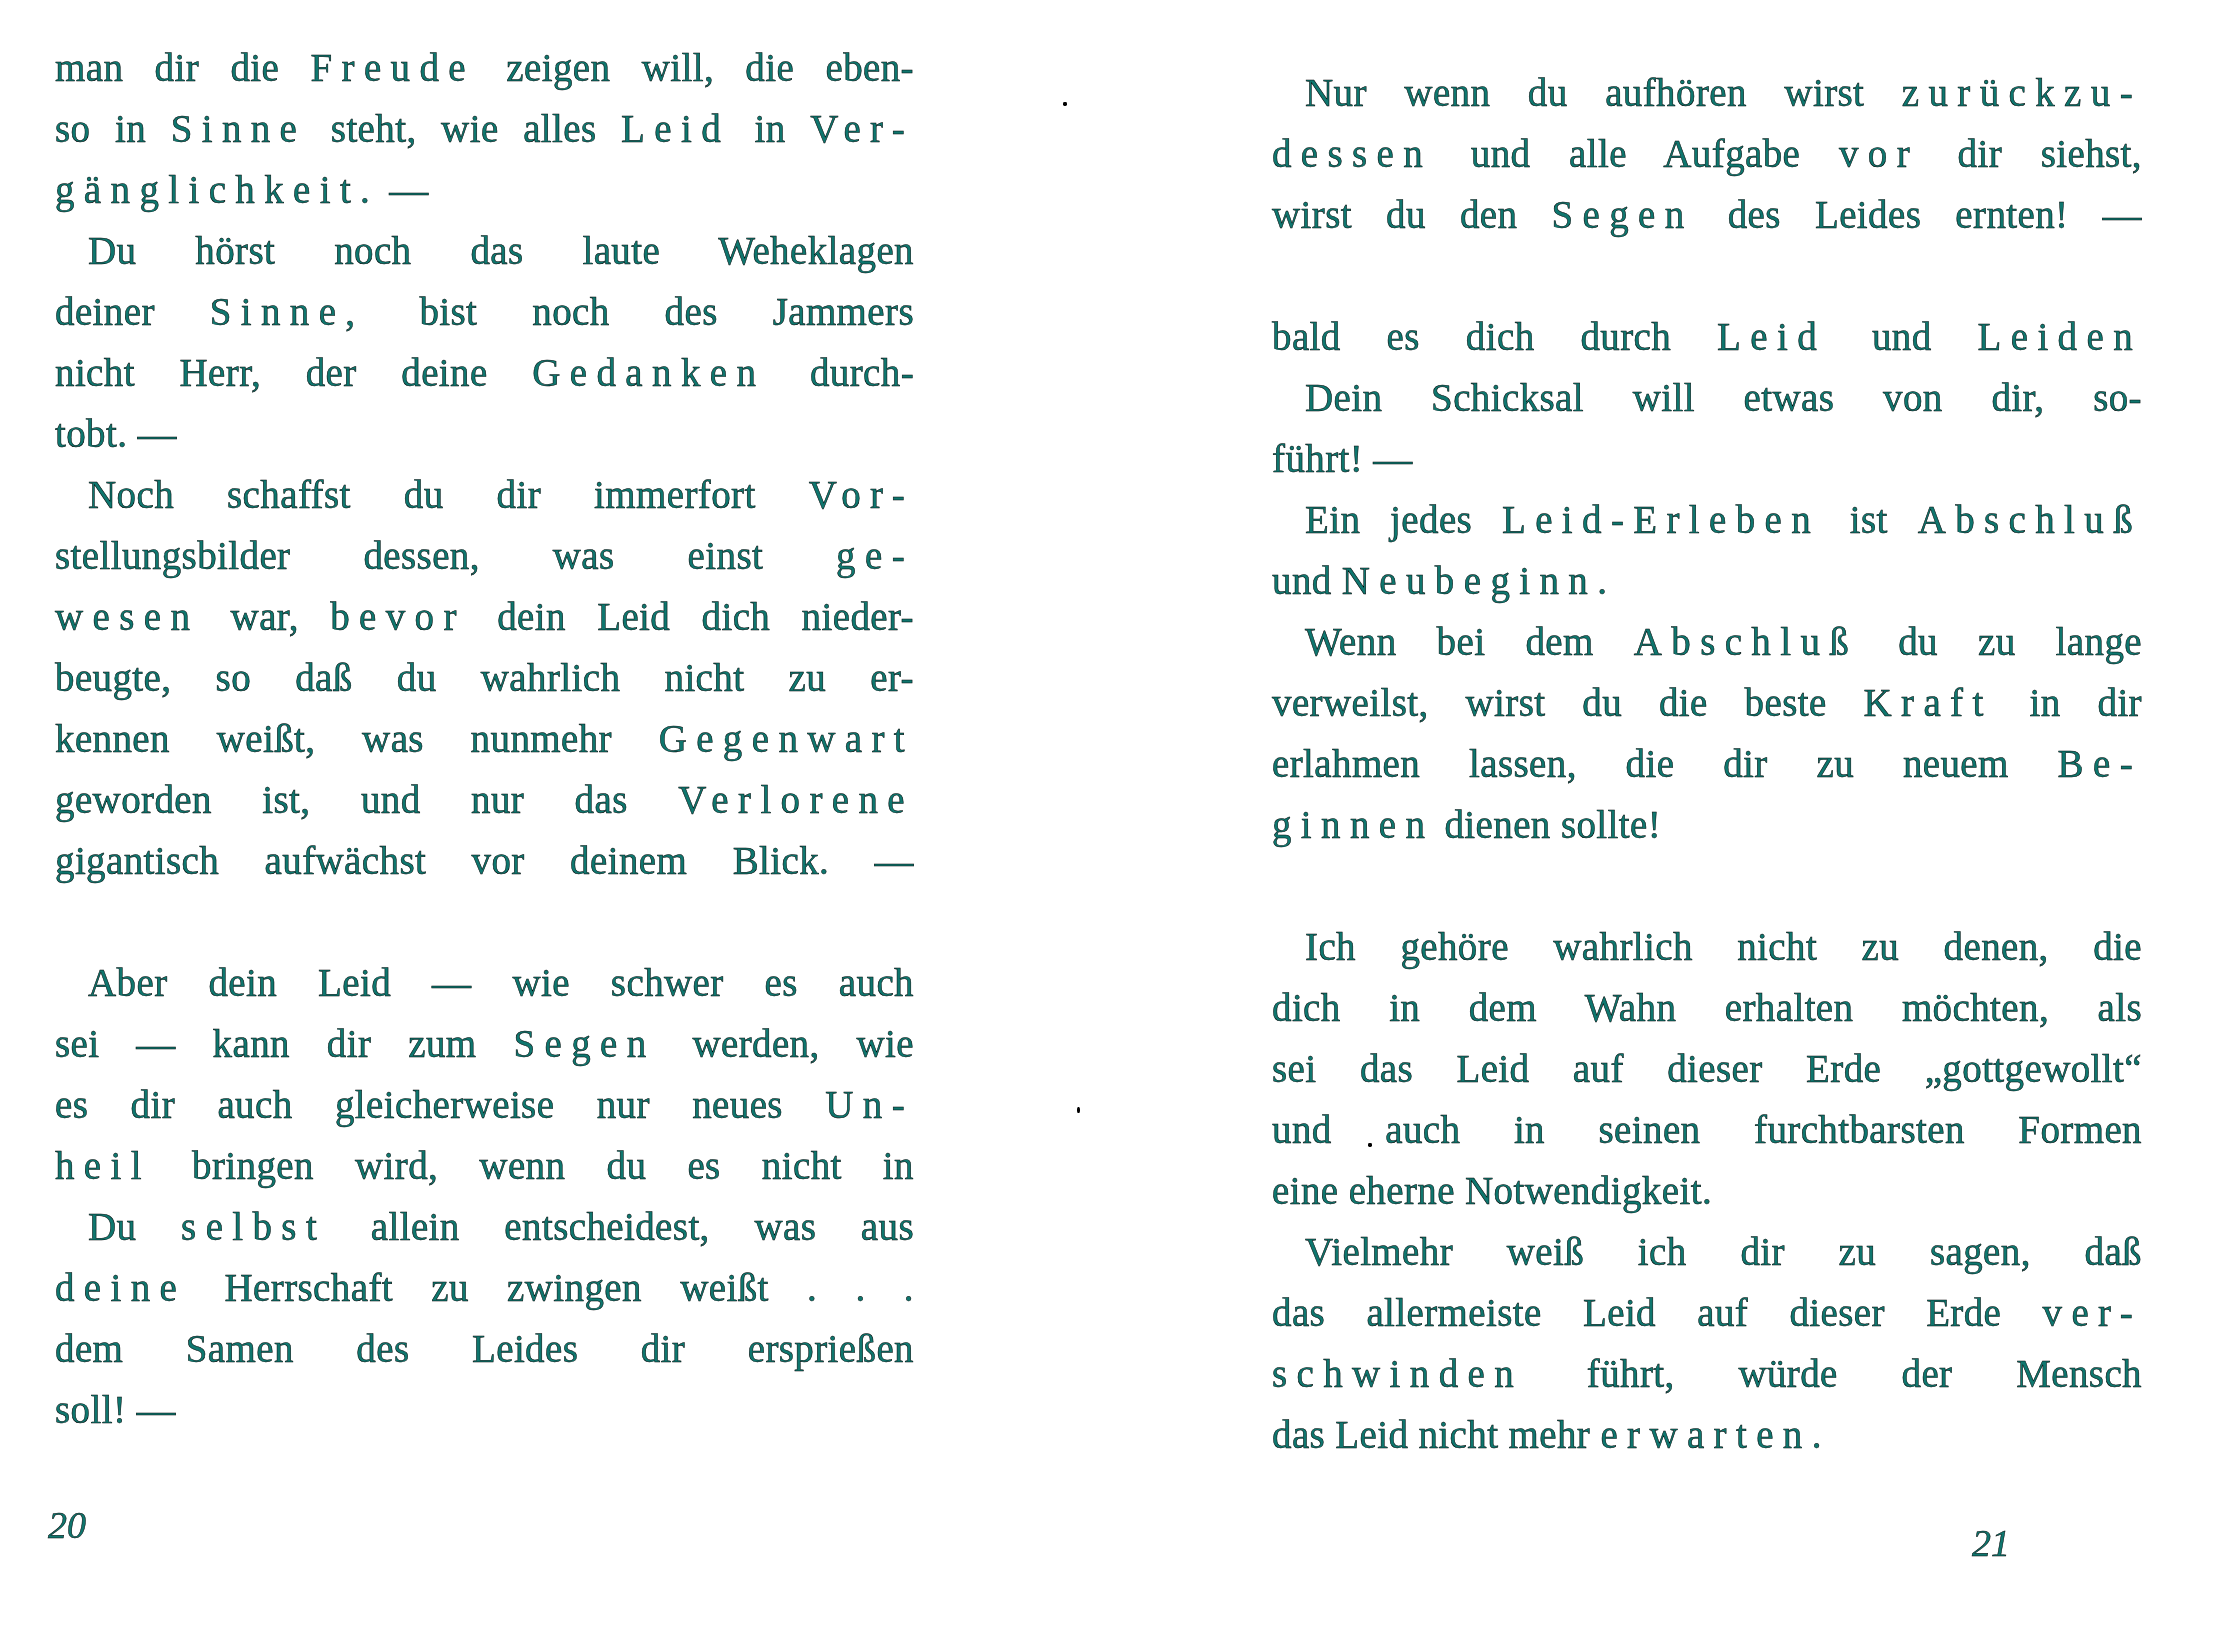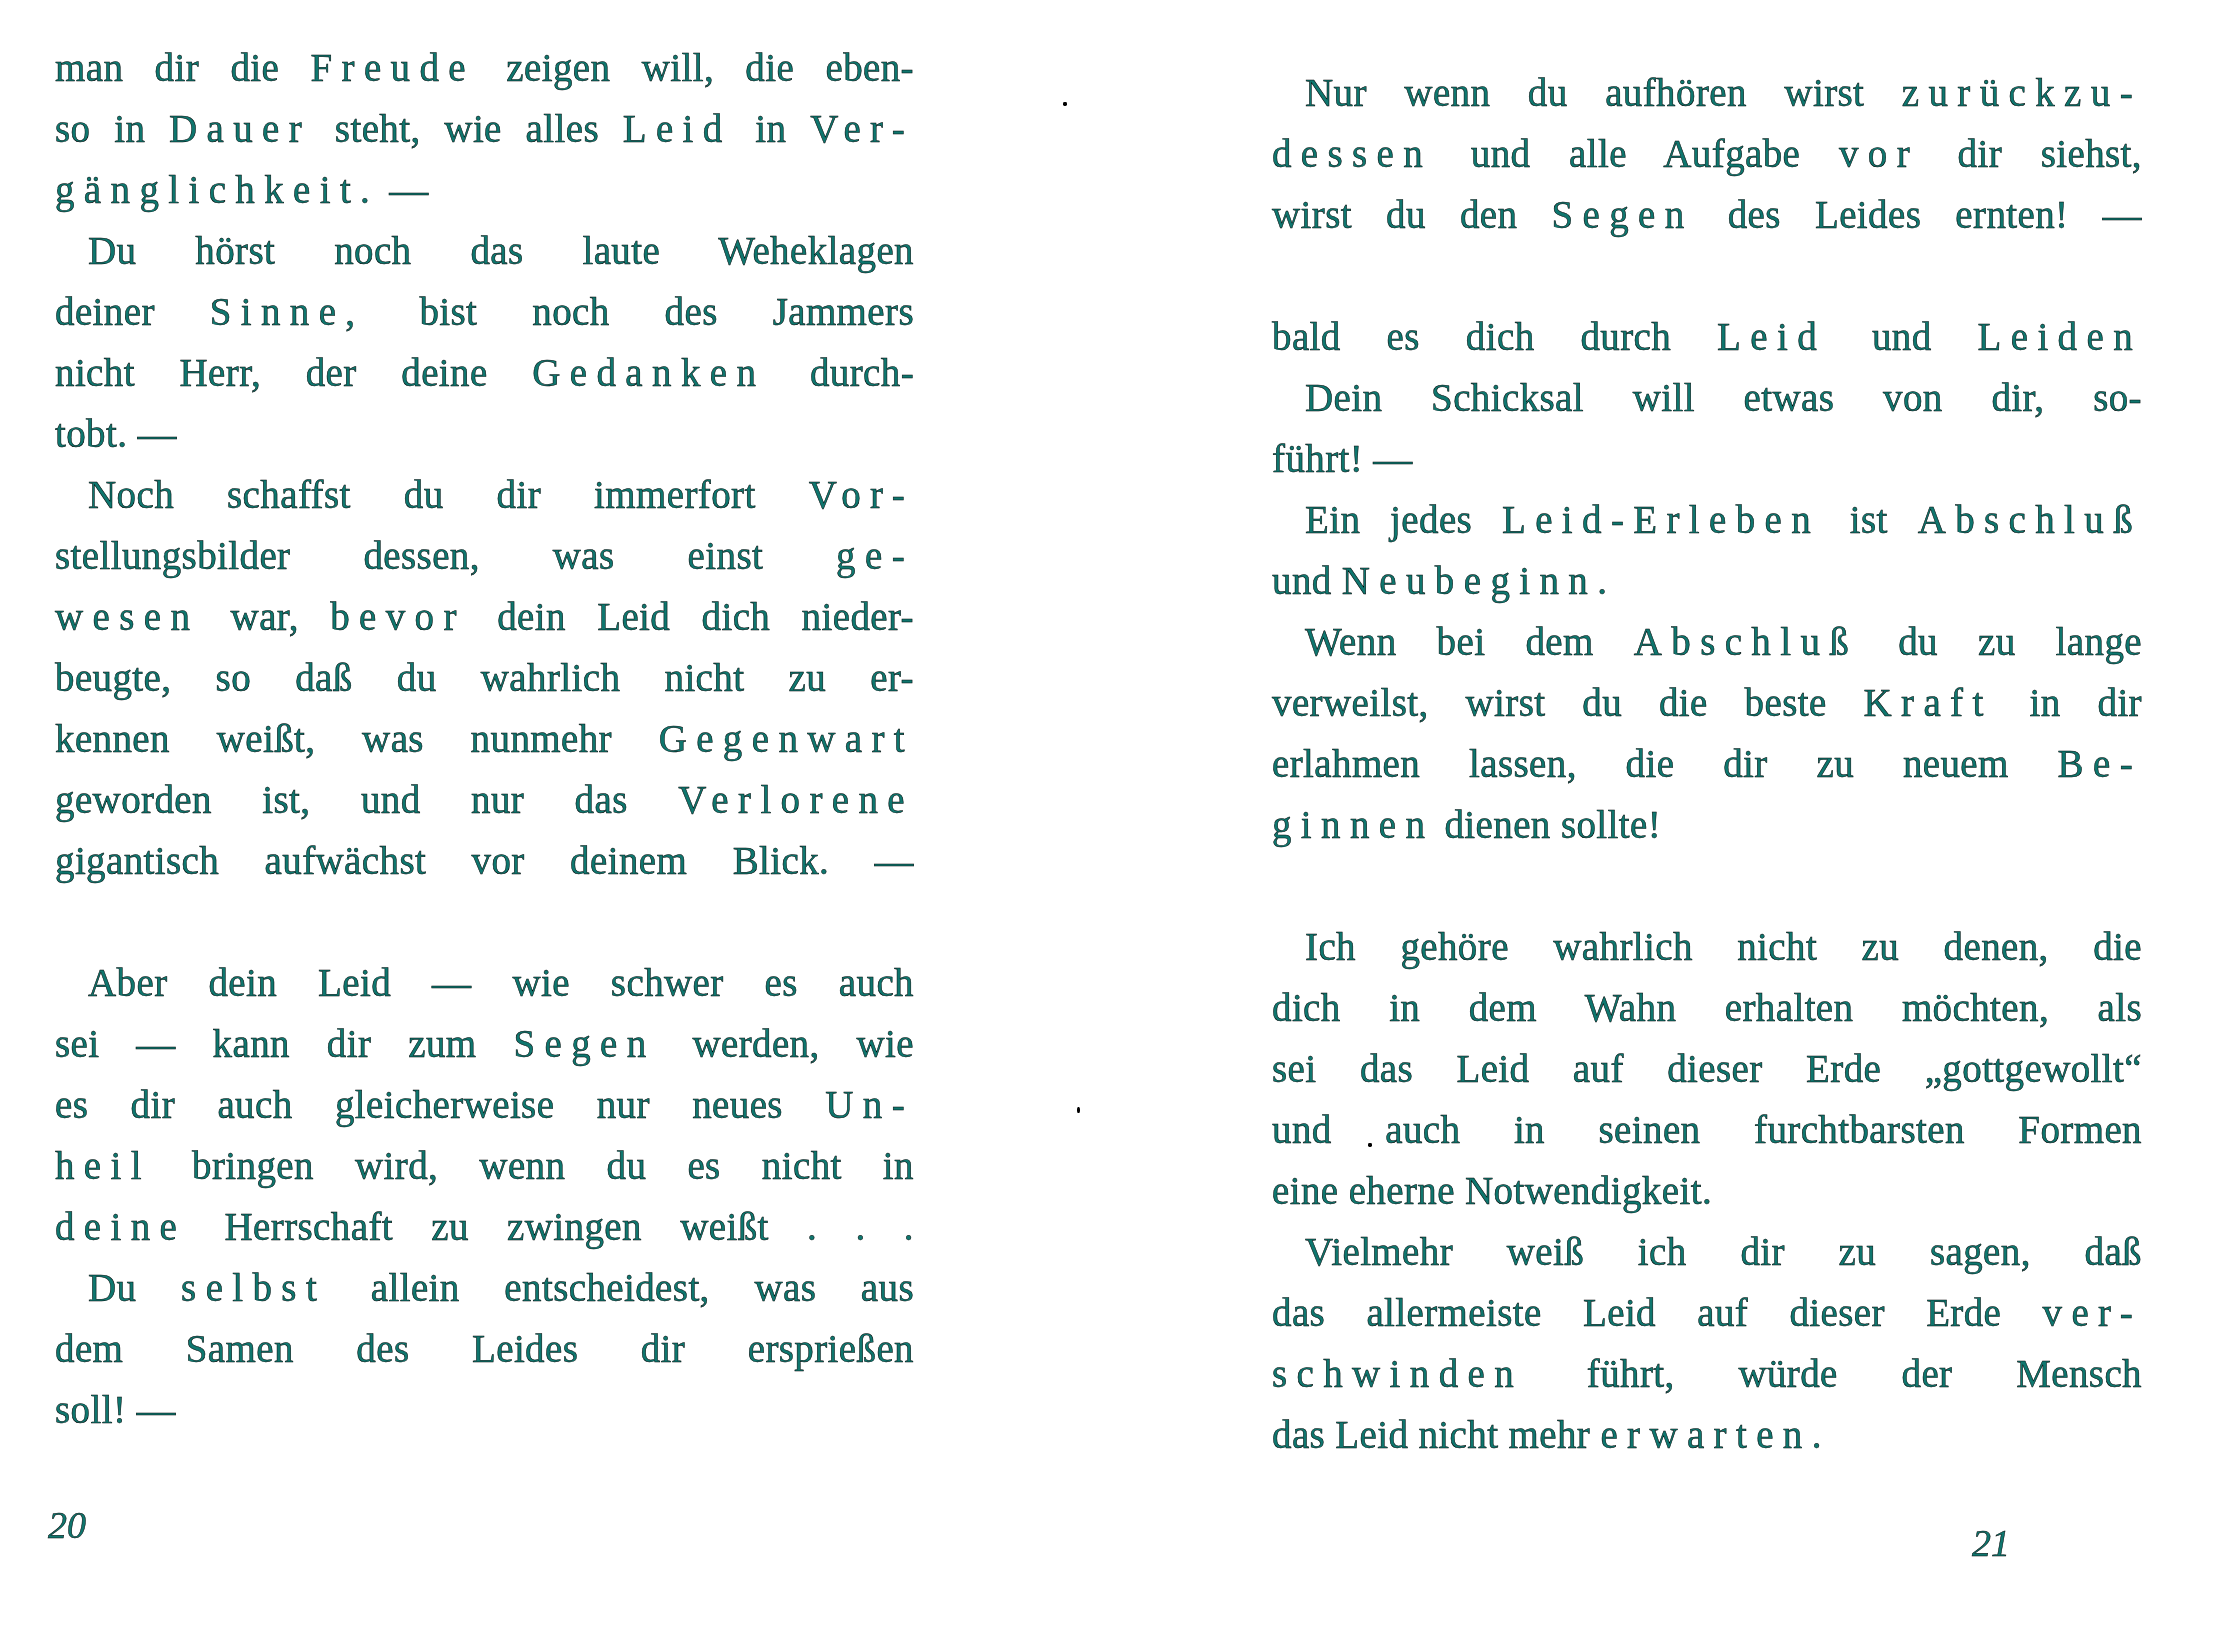--- a/index.html
+++ b/index.html
@@ -25,40 +25,40 @@
   .pagenum-right{left:1972px;top:1524px;}
   .speck{position:absolute;background:#000;border-radius:40%;}
 </style>
 </head>
 <body>
 
 <div class="spread">
 
   <div class="page-text page-text-left">
       <div class="line just"><span>man dir die </span><span class="sperr">Freude</span><span> zeigen will, die eben-</span></div>
-      <div class="line just"><span>so in </span><span class="sperr">Dauer</span><span> steht, wie alles </span><span class="sperr">Leid</span><span> in </span><span class="sperr">Ver-</span></div>
+      <div class="line just"><span>so in </span><span class="sperr">Sinne</span><span> steht, wie alles </span><span class="sperr">Leid</span><span> in </span><span class="sperr">Ver-</span></div>
       <div class="line"><span class="sperr">gänglichkeit.</span><span> —</span></div>
       <div class="line just ind"><span>Du hörst noch das laute Weheklagen</span></div>
       <div class="line just"><span>deiner </span><span class="sperr">Sinne,</span><span> bist noch des Jammers</span></div>
       <div class="line just"><span>nicht Herr, der deine </span><span class="sperr">Gedanken</span><span> durch-</span></div>
       <div class="line"><span>tobt. —</span></div>
       <div class="line just ind"><span>Noch schaffst du dir immerfort </span><span class="sperr">Vor-</span></div>
       <div class="line just"><span>stellungsbilder dessen, was einst </span><span class="sperr">ge-</span></div>
       <div class="line just"><span class="sperr">wesen</span><span> war, </span><span class="sperr">bevor</span><span> dein Leid dich nieder-</span></div>
       <div class="line just"><span>beugte, so daß du wahrlich nicht zu er-</span></div>
       <div class="line just"><span>kennen weißt, was nunmehr </span><span class="sperr">Gegenwart</span></div>
       <div class="line just"><span>geworden ist, und nur das </span><span class="sperr">Verlorene</span></div>
       <div class="line just"><span>gigantisch aufwächst vor deinem Blick. —</span></div>
       <div class="gap"></div>
       <div class="line just ind"><span>Aber dein Leid — wie schwer es auch</span></div>
       <div class="line just"><span>sei — kann dir zum </span><span class="sperr">Segen</span><span> werden, wie</span></div>
       <div class="line just"><span>es dir auch gleicherweise nur neues </span><span class="sperr">Un-</span></div>
       <div class="line just"><span class="sperr">heil</span><span> bringen wird, wenn du es nicht in</span></div>
+      <div class="line just ind"><span>Du </span><span class="sperr">selbst</span><span> allein entscheidest, was aus</span></div>
       <div class="line just"><span class="sperr">deine</span><span> Herrschaft zu zwingen weißt . . .</span></div>
-      <div class="line just ind"><span>Du </span><span class="sperr">selbst</span><span> allein entscheidest, was aus</span></div>
       <div class="line just"><span>dem Samen des Leides dir ersprießen</span></div>
       <div class="line"><span>soll! —</span></div>
     </div>
 
   <div class="page-text page-text-right">
       <div class="line just ind"><span>Nur wenn du aufhören wirst </span><span class="sperr">zurückzu-</span></div>
       <div class="line just"><span class="sperr">dessen</span><span> und alle Aufgabe </span><span class="sperr">vor</span><span> dir siehst,</span></div>
       <div class="line just"><span>wirst du den </span><span class="sperr">Segen</span><span> des Leides ernten! —</span></div>
       <div class="gap"></div>
       <div class="line just"><span>bald es dich durch </span><span class="sperr">Leid</span><span> und </span><span class="sperr">Leiden</span></div>

